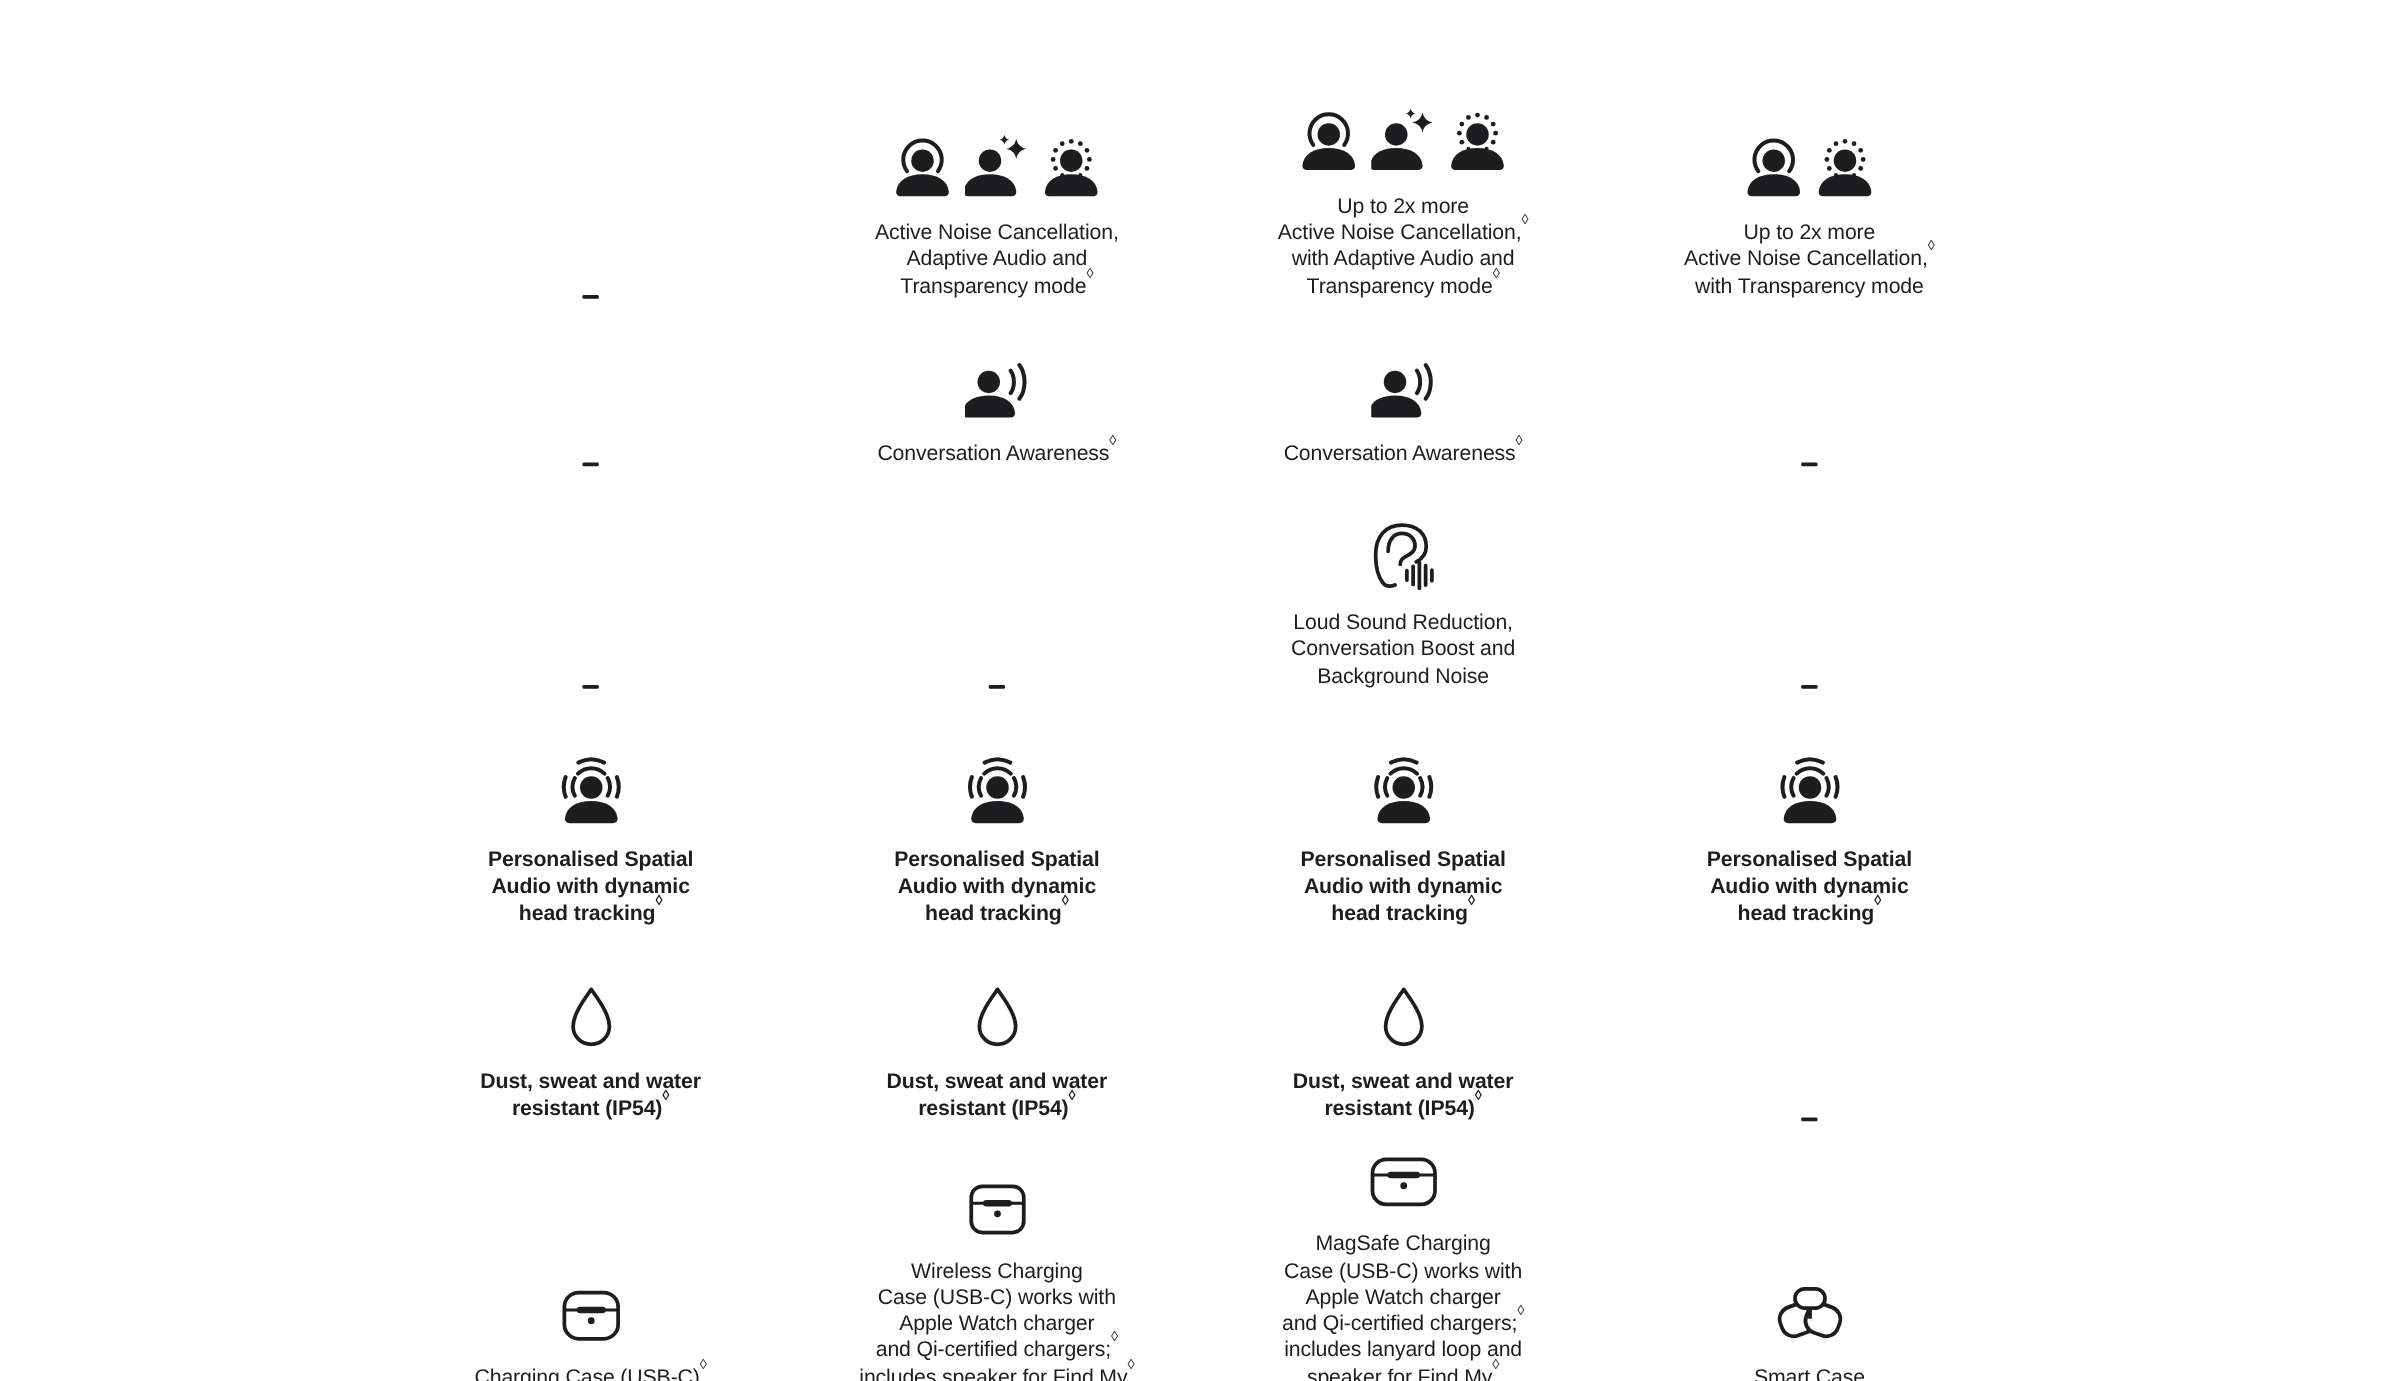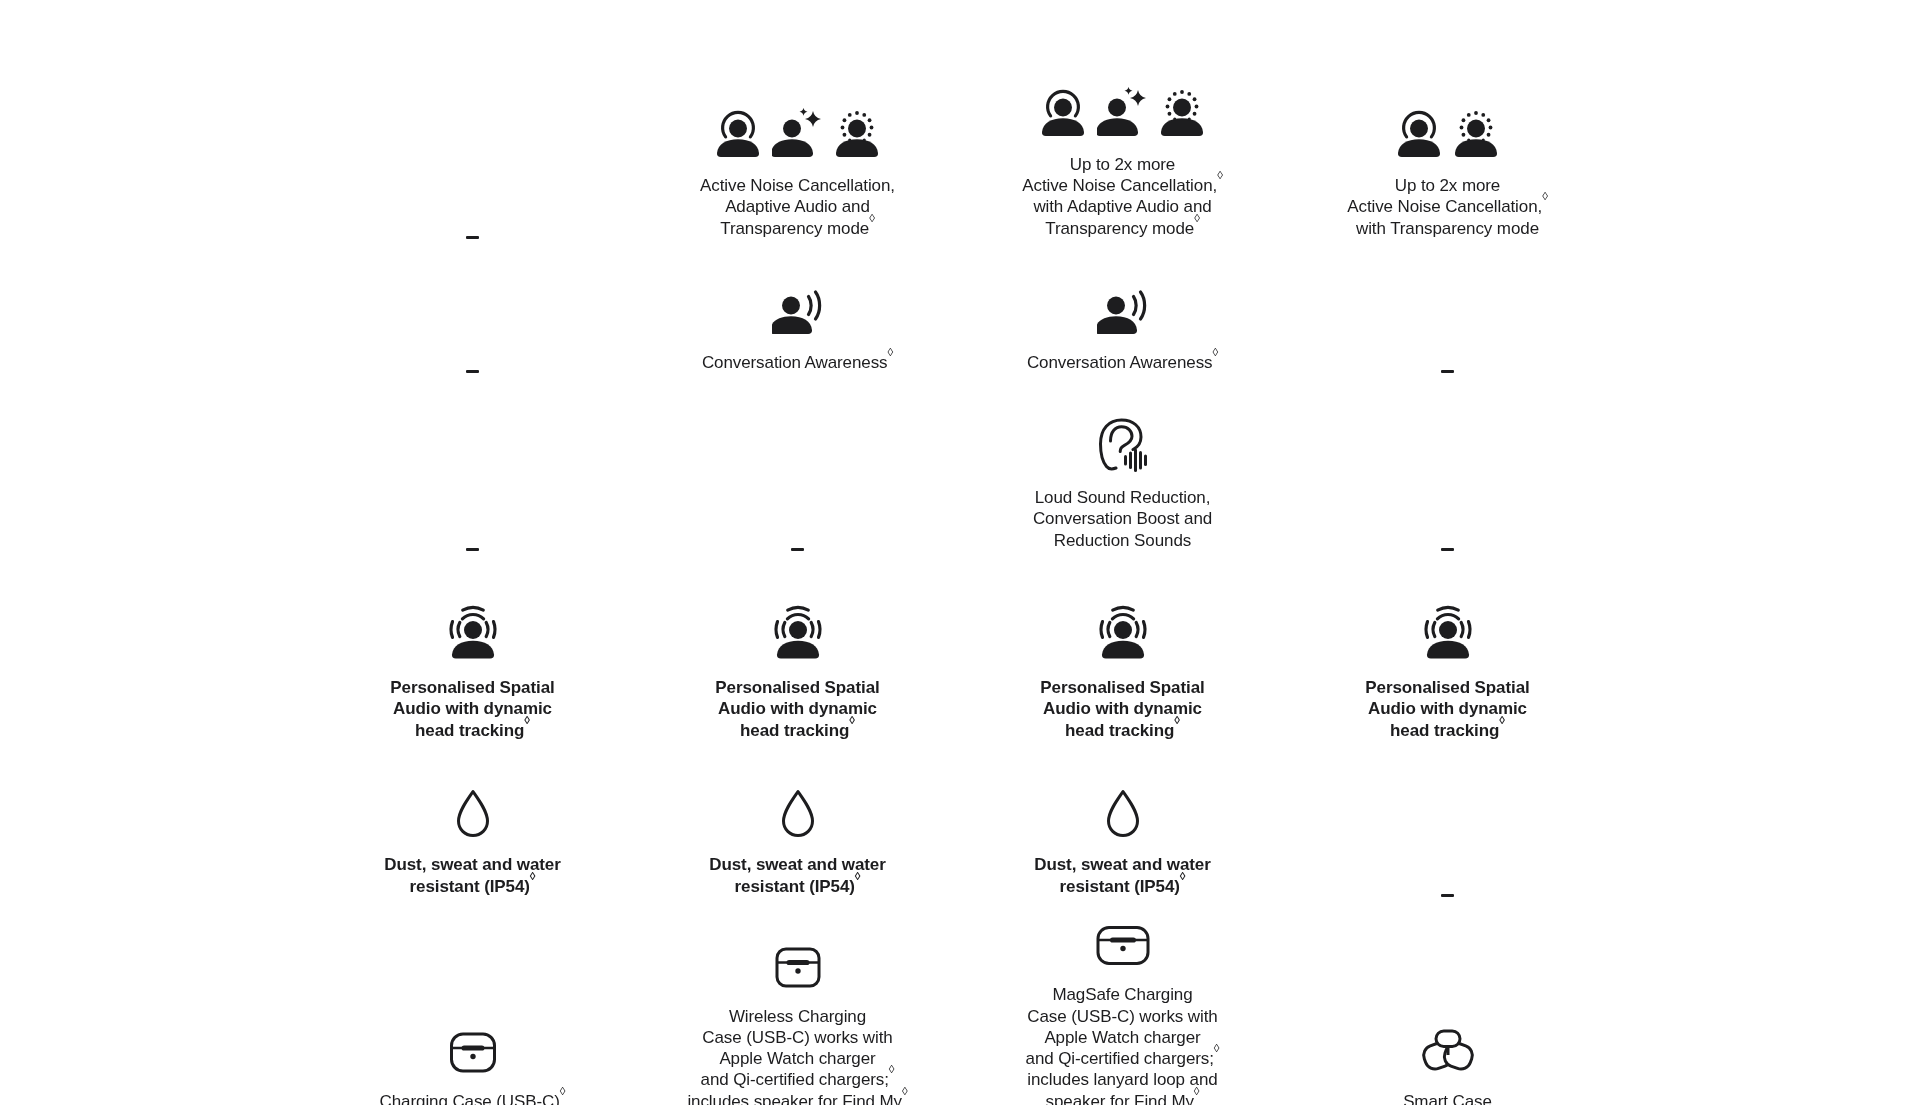--- a/index.html
+++ b/index.html
@@ -254,21 +254,21 @@
       <span class="dash"></span>
     </div>
     <div class="cell">
       <div class="icon-row">
         <svg class="ic" width="54" height="58">
             <use href="#sym-ear"></use>
           </svg>
       </div>
       <p class="feature-text">Loud Sound Reduction,
 Conversation Boost and
-Reduction Sounds</p>
+Background Noise</p>
     </div>
     <div class="cell">
       <span class="dash"></span>
     </div>
   </div>
 
   <div class="row r4">
     <div class="cell">
       <div class="icon-row">
         <svg class="ic" width="74" height="66">

